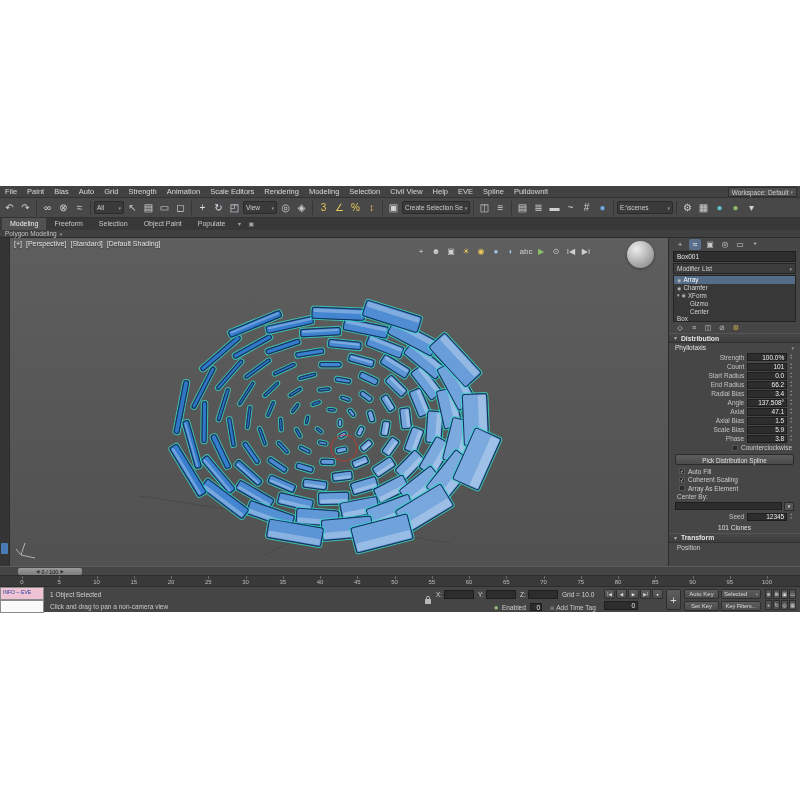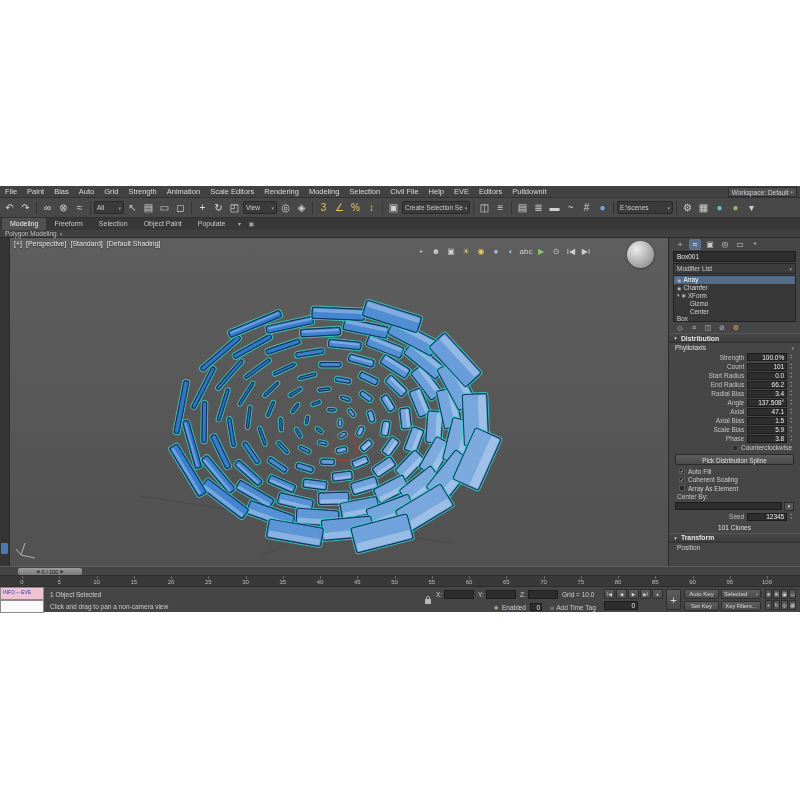--- a/index.html
+++ b/index.html
@@ -119,24 +119,24 @@
         <div class="menu-item">Paint</div>
         <div class="menu-item">Bias</div>
         <div class="menu-item">Auto</div>
         <div class="menu-item">Grid</div>
         <div class="menu-item">Strength</div>
         <div class="menu-item">Animation</div>
         <div class="menu-item">Scale Editors</div>
         <div class="menu-item">Rendering</div>
         <div class="menu-item">Modeling</div>
         <div class="menu-item">Selection</div>
-        <div class="menu-item">Civil File</div>
+        <div class="menu-item">Civil View</div>
         <div class="menu-item">Help</div>
         <div class="menu-item">EVE</div>
-        <div class="menu-item">Editors</div>
+        <div class="menu-item">Spline</div>
         <div class="menu-item">Pulldownit</div>
       </div>
     <div class="workspace">
       <span>Workspace:</span>
       <span>Default</span>
       <span style="font-size:5px;color:#999;">▾</span>
     </div>
   </div>
 
   <div class="toolbar" id="toolbar-icons">

